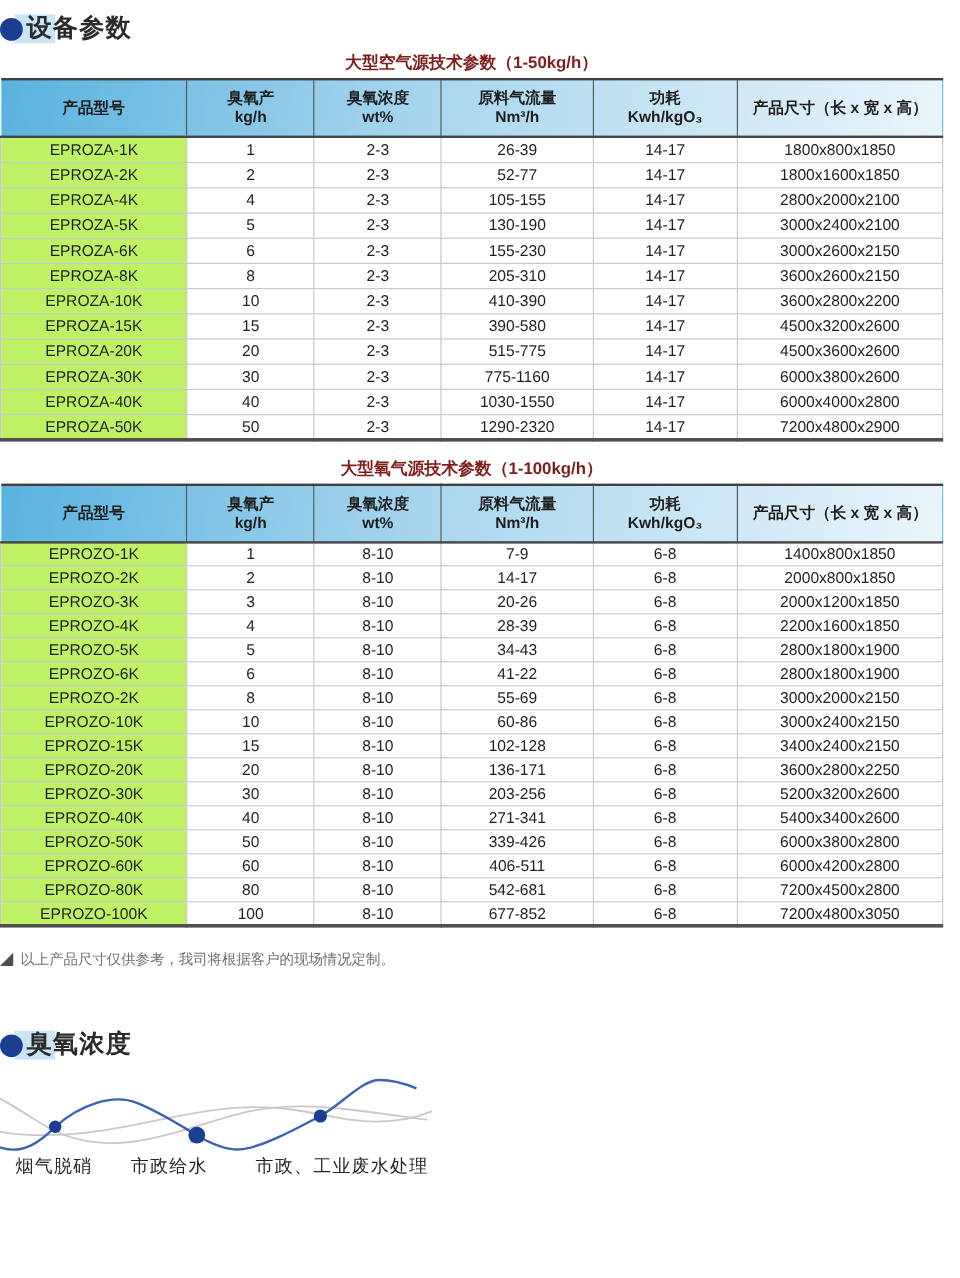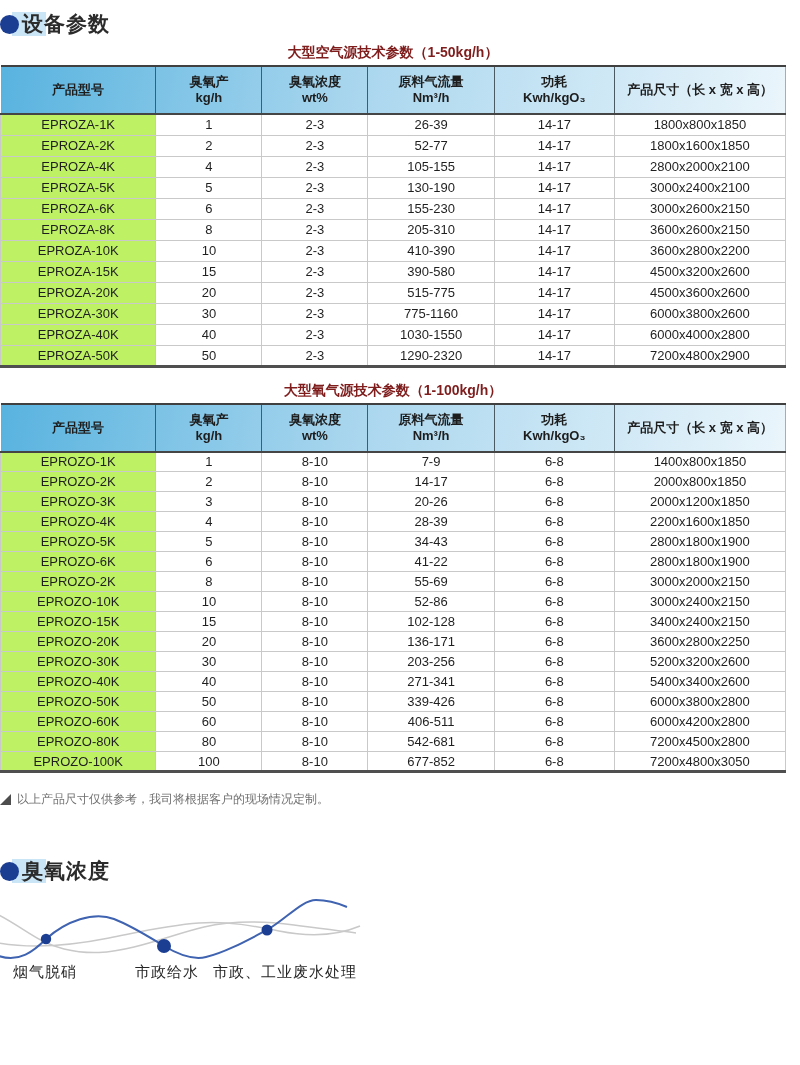--- a/index.html
+++ b/index.html
@@ -78,21 +78,21 @@
   .wave-area{position:relative;height:118px;margin-top:2px;}
   .wave-area svg{position:absolute;top:6px;left:-6px;}
   .wave-blue{stroke:var(--wave_blue);stroke-width:2;fill:none;}
   .wave-gray{stroke:var(--wave_gray);stroke-width:1.5;fill:none;}
   .wave-dot{fill:var(--accent_navy);}
   .app-label{
     position:absolute;top:76px;font-size:15px;font-weight:normal;color:#262626;
     white-space:nowrap;letter-spacing:1px;
   }
   .app-label.l0{left:13px;}
-  .app-label.l1{left:135px;}
+  .app-label.l1{left:109px;}
   .app-label.l2{left:213px;}
 </style>
 </head>
 <body>
 
 <div class="page">
 
   <div class="section-heading">
     <span class="highlight"></span>
     <span class="bullet"></span>
@@ -325,21 +325,21 @@
           <td>8</td>
           <td>8-10</td>
           <td>55-69</td>
           <td>6-8</td>
           <td>3000x2000x2150</td>
         </tr>
         <tr>
           <td>EPROZO-10K</td>
           <td>10</td>
           <td>8-10</td>
-          <td>52-86</td>
+          <td>60-86</td>
           <td>6-8</td>
           <td>3000x2400x2150</td>
         </tr>
         <tr>
           <td>EPROZO-15K</td>
           <td>15</td>
           <td>8-10</td>
           <td>102-128</td>
           <td>6-8</td>
           <td>3400x2400x2150</td>

